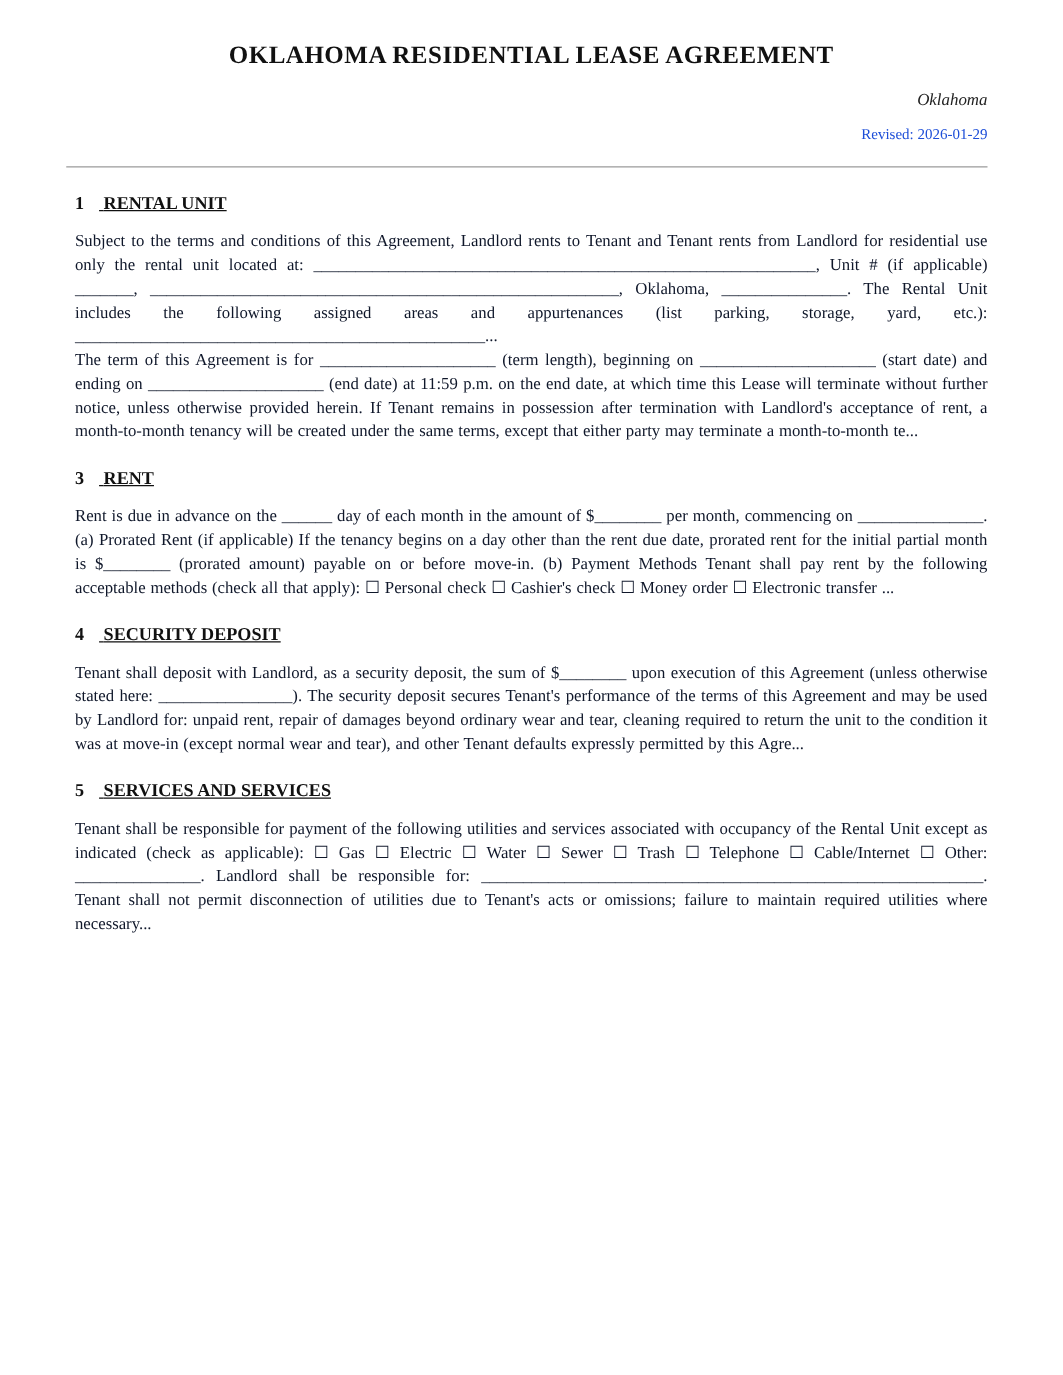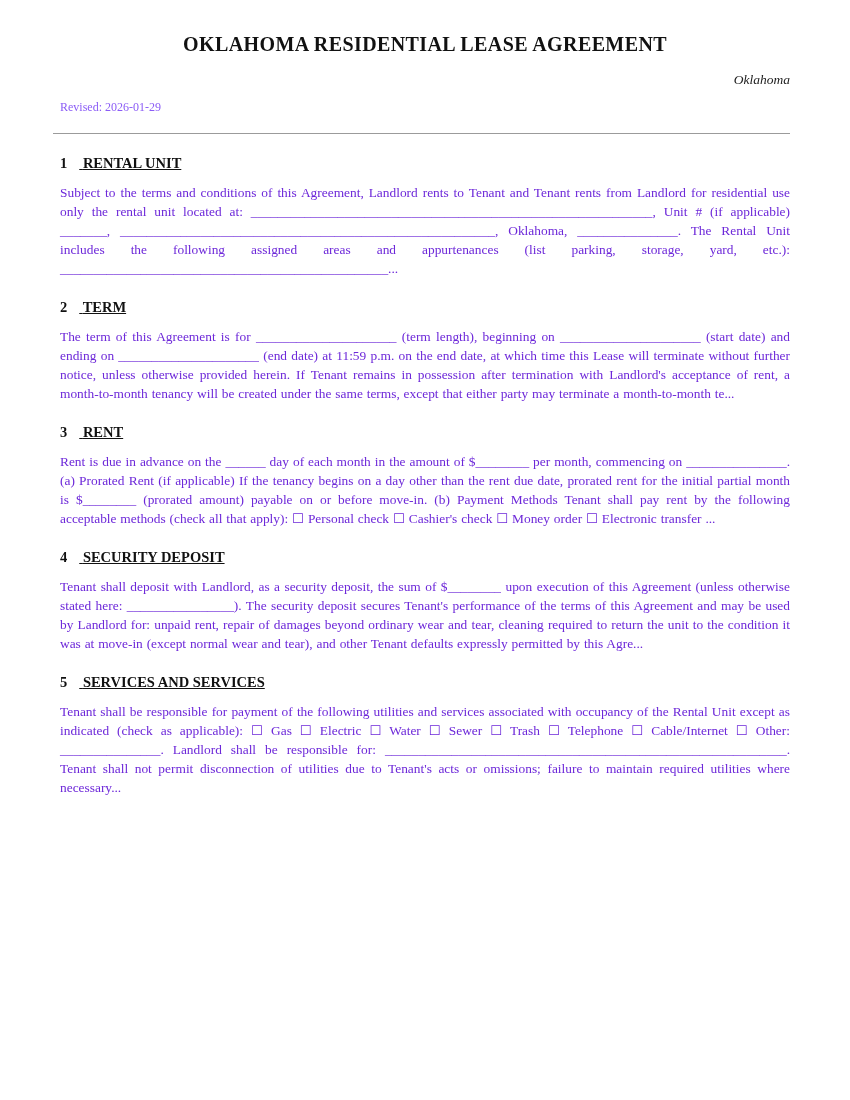--- a/index.html
+++ b/index.html
@@ -29,22 +29,22 @@
     font-size: 13.5px;
     line-height: 16px;
     font-style: italic;
     text-align: right;
     color: #222222;
   }
   .doc-revised {
     margin-top: 12px;
     font-size: 12px;
     line-height: 15px;
-    text-align: left;
-    color: #8b5cf6;
+    text-align: right;
+    color: #1d4ed8;
   }
   hr.header-rule {
     border: 0;
     border-top: 1px solid #9b9b9b;
     margin: 18px 0 4px -7px;
   }
   h2.section-heading {
     margin: 21px 0 11px 0;
     font-size: 14.5px;
     line-height: 17px;
@@ -54,21 +54,21 @@
   }
   h2.section-heading .num {
     display: inline-block;
     margin-right: 12px;
   }
   p.section-body {
     margin: 0;
     font-size: 13.4px;
     line-height: 19px;
     text-align: justify;
-    color: #6d28d9;
+    color: #0f172a;
     word-spacing: 0.5px;
   }
 </style>
 </head>
 <body>
 
 <div class="page">
 
   <header>
     <h1 class="doc-title">OKLAHOMA RESIDENTIAL LEASE AGREEMENT</h1>
@@ -80,24 +80,20 @@
 
   <section>
     <h2 class="section-heading">
       <span class="num">1</span>
       <span>RENTAL UNIT</span>
     </h2>
     <p class="section-body">Subject to the terms and conditions of this Agreement, Landlord rents to Tenant and Tenant rents from Landlord for residential use only the rental unit located at: ____________________________________________________________, Unit # (if applicable) _______, ________________________________________________________, Oklahoma, _______________. The Rental Unit includes the following assigned areas and appurtenances (list parking, storage, yard, etc.): _________________________________________________...</p>
   </section>
 
   <section>
-    <h2 class="section-heading">
-      <span class="num">2</span>
-      <span>TERM</span>
-    </h2>
     <p class="section-body">The term of this Agreement is for _____________________ (term length), beginning on _____________________ (start date) and ending on _____________________ (end date) at 11:59 p.m. on the end date, at which time this Lease will terminate without further notice, unless otherwise provided herein. If Tenant remains in possession after termination with Landlord's acceptance of rent, a month-to-month tenancy will be created under the same terms, except that either party may terminate a month-to-month te...</p>
   </section>
 
   <section>
     <h2 class="section-heading">
       <span class="num">3</span>
       <span>RENT</span>
     </h2>
     <p class="section-body">Rent is due in advance on the ______ day of each month in the amount of $________ per month, commencing on _______________. (a) Prorated Rent (if applicable) If the tenancy begins on a day other than the rent due date, prorated rent for the initial partial month is $________ (prorated amount) payable on or before move-in. (b) Payment Methods Tenant shall pay rent by the following acceptable methods (check all that apply): ☐ Personal check ☐ Cashier's check ☐ Money order ☐ Electronic transfer ...</p>
   </section>

